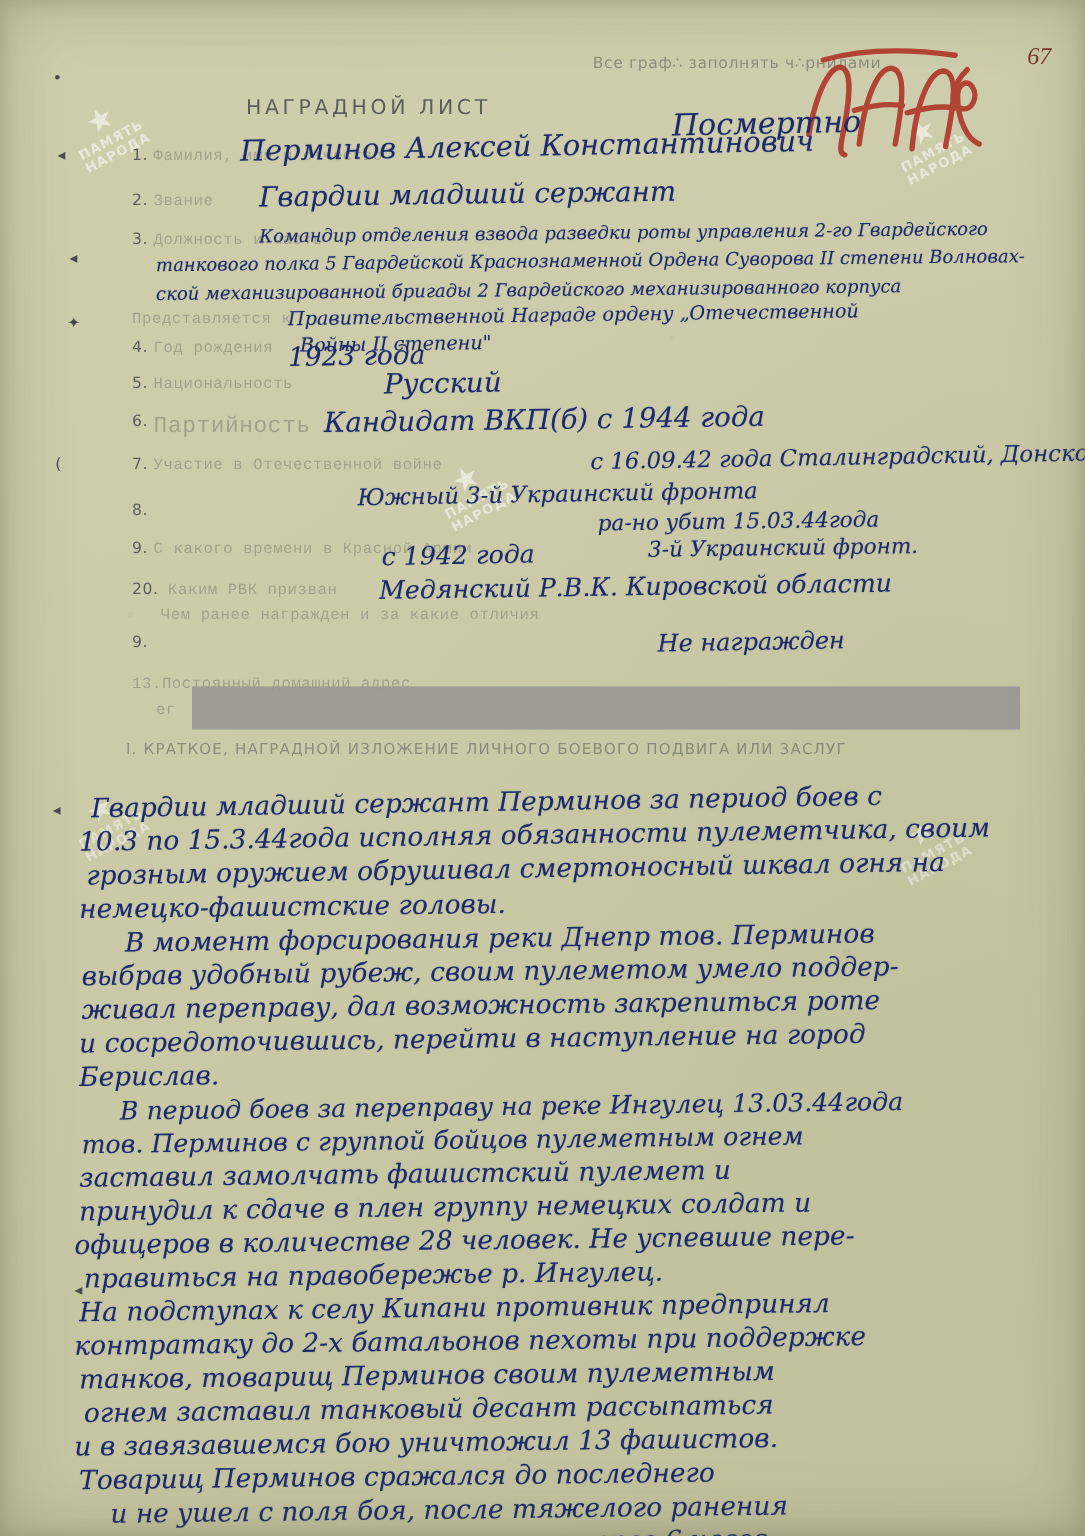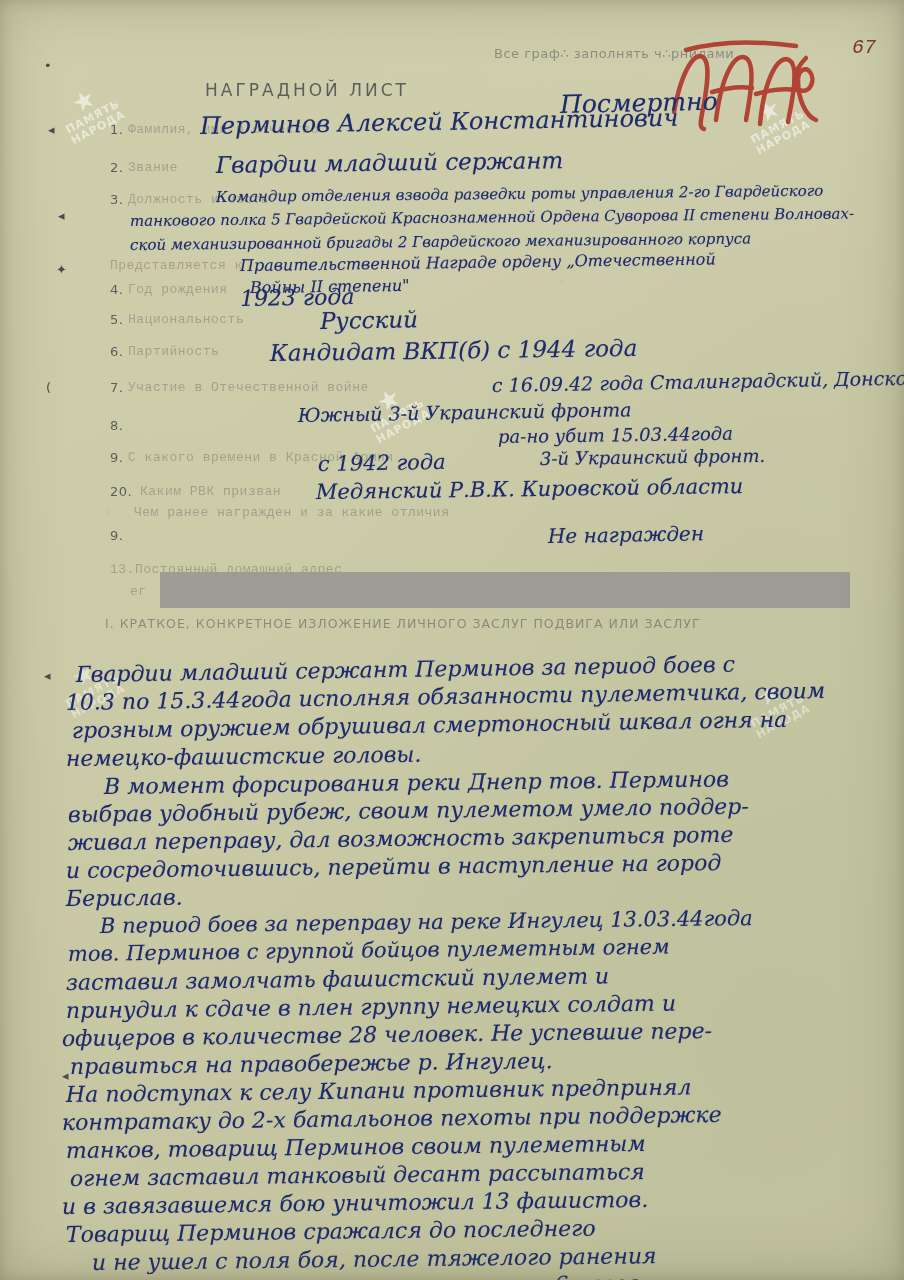--- a/index.html
+++ b/index.html
@@ -92,21 +92,21 @@
     right: 58px;
     top: 28px;
     width: 190px;
     height: 120px;
     pointer-events: none;
   }
   .corner-num {
     position: absolute;
     right: 28px;
     top: 36px;
-    font-family: Liberation Mono, monospace;
+    font-family: Liberation Serif, serif;
     font-style: italic;
     font-size: 20px;
     color: #7a3a28;
   }
 
   
   .redact {
     position: absolute;
     background: #9a9a93;
     opacity: .95;
@@ -199,21 +199,21 @@
 
   <div class="typed" style="left:110px; top:282px; font-size:13px;">4.</div>
   <div class="typed vfaint" style="left:128px; top:282px; font-size:13px;">Год рождения</div>
   <div class="hand" style="left:240px; top:286px; font-size:22px; transform:rotate(-1deg);">1923 года</div>
 
   <div class="typed" style="left:110px; top:312px; font-size:13px;">5.</div>
   <div class="typed vfaint" style="left:128px; top:312px; font-size:13px;">Национальность</div>
   <div class="hand" style="left:320px; top:308px; font-size:23px; transform:rotate(-1deg);">Русский</div>
 
   <div class="typed" style="left:110px; top:344px; font-size:13px;">6.</div>
-  <div class="typed vfaint" style="left:128px; top:344px; font-size:13px;text-align:center;">Партийность</div>
+  <div class="typed vfaint" style="left:128px; top:344px; font-size:19px;text-align:center;">Партийность</div>
   <div class="hand" style="left:270px; top:340px; font-size:23px; transform:rotate(-0.8deg);">Кандидат ВКП(б) с 1944 года</div>
 
   <div class="typed" style="left:110px; top:380px; font-size:13px;">7.</div>
   <div class="typed vfaint" style="left:128px; top:380px; font-size:13px;">Участие в Отечественной войне</div>
   <div class="hand" style="left:492px; top:374px; font-size:19px; transform:rotate(-1deg);">с 16.09.42 года Сталинградский, Донской,</div>
   <div class="hand" style="left:298px; top:404px; font-size:19px; transform:rotate(-1deg);">Южный 3-й Украинский фронта</div>
 
   <div class="typed" style="left:110px; top:418px; font-size:13px;">8.</div>
   <div class="hand" style="left:498px; top:426px; font-size:18px; transform:rotate(-0.8deg);">ра-но убит 15.03.44года</div>
   <div class="hand" style="left:540px; top:448px; font-size:18px; transform:rotate(-0.8deg);">3-й Украинский фронт.</div>
@@ -227,21 +227,21 @@
   <div class="hand" style="left:316px; top:480px; font-size:21px; transform:rotate(-0.8deg);">Медянский Р.В.К. Кировской области</div>
 
   <div class="typed" style="left:110px; top:528px; font-size:13px;">9.</div>
   <div class="typed vfaint" style="left:134px; top:505px; font-size:13px;">Чем ранее награжден и за какие отличия</div>
   <div class="hand" style="left:548px; top:524px; font-size:20px; transform:rotate(-1deg);">Не награжден</div>
 
   <div class="typed vfaint" style="left:110px; top:562px; font-size:13px;">13.Постоянный домашний адрес</div>
   <div class="typed vfaint" style="left:130px; top:584px; font-size:13px;">ег</div>
   <div class="redact" style="left:160px; top:572px; width:690px; height:36px;"></div>
 
-  <div class="typed faint" style="left:105px; top:616px; font-size:12.5px; letter-spacing:1px;">I. КРАТКОЕ, КОНКРЕТНОЕ ИЗЛОЖЕНИЕ ЛИЧНОГО ЗАСЛУГ ПОДВИГА ИЛИ ЗАСЛУГ</div>
+  <div class="typed faint" style="left:105px; top:616px; font-size:12.5px; letter-spacing:1px;">I. КРАТКОЕ, НАГРАДНОЙ ИЗЛОЖЕНИЕ ЛИЧНОГО БОЕВОГО ПОДВИГА ИЛИ ЗАСЛУГ</div>
 
   <div class="hand" style="left:76px;  top:662px; font-size:22px; transform:rotate(-0.9deg);">Гвардии младший сержант Перминов за период боев с</div>
   <div class="hand" style="left:66px;  top:690px; font-size:22px; transform:rotate(-0.9deg);">10.3 по 15.3.44года исполняя обязанности пулеметчика, своим</div>
   <div class="hand" style="left:72px;  top:718px; font-size:22px; transform:rotate(-0.9deg);">грозным оружием обрушивал смертоносный шквал огня на</div>
   <div class="hand" style="left:66px;  top:746px; font-size:22px; transform:rotate(-0.7deg);">немецко-фашистские головы.</div>
   <div class="hand" style="left:104px; top:774px; font-size:22px; transform:rotate(-0.7deg);">В момент форсирования реки Днепр тов. Перминов</div>
   <div class="hand" style="left:68px;  top:802px; font-size:22px; transform:rotate(-0.7deg);">выбрав удобный рубеж, своим пулеметом умело поддер-</div>
   <div class="hand" style="left:68px;  top:830px; font-size:22px; transform:rotate(-0.7deg);">живал переправу, дал возможность закрепиться роте</div>
   <div class="hand" style="left:66px;  top:858px; font-size:22px; transform:rotate(-0.7deg);">и сосредоточившись, перейти в наступление на город</div>
   <div class="hand" style="left:66px;  top:886px; font-size:22px; transform:rotate(-0.7deg);">Берислав.</div>

